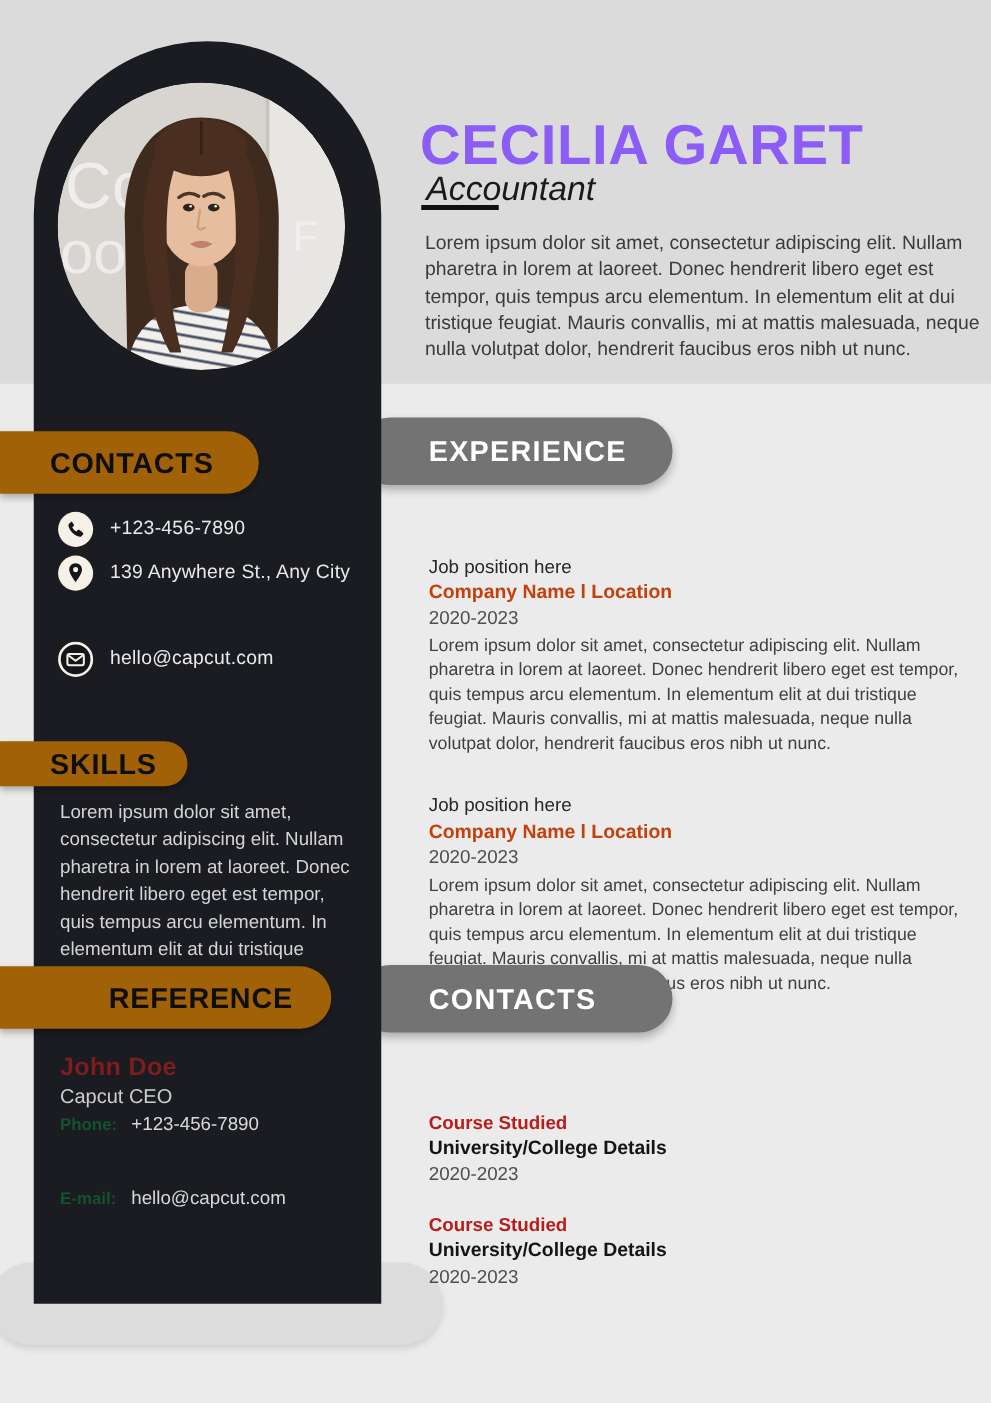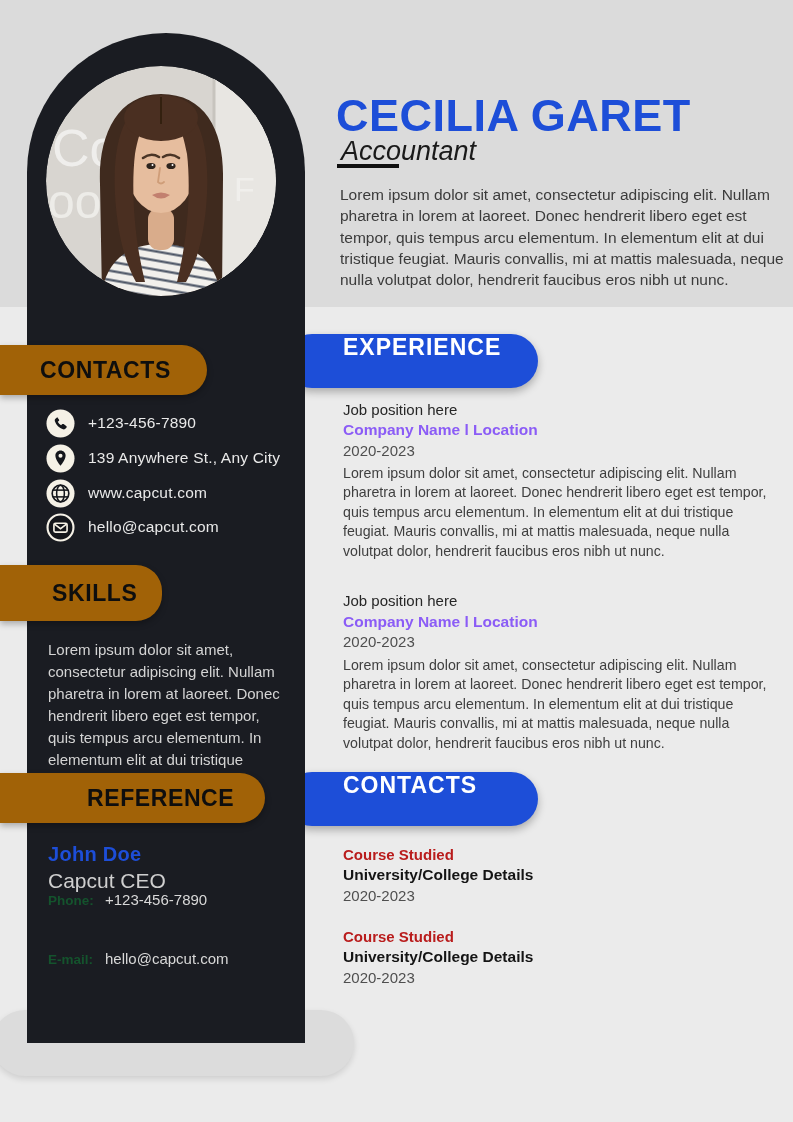--- a/index.html
+++ b/index.html
@@ -15,57 +15,57 @@
   
   .sidebar{left:27px;top:33px;width:278px;height:1010px;background:#1a1c22;
            border-radius:139px 139px 0 0;z-index:3;}
   .avatar-wrap{left:46px;top:66px;width:230px;height:230px;border-radius:50%;overflow:hidden;z-index:4;}
 
   
   .pill-light{background:#a16207;border-radius:0 26px 26px 0;z-index:5;
               display:flex;align-items:center;box-shadow:0 3px 6px rgba(0,0,0,.28);}
   .pill-light span{margin-left:40px;font-size:23px;font-weight:bold;letter-spacing:.6px;color:#0e0e0e;}
   .pill-contacts{left:0;top:345px;width:207px;height:50px;}
-  .pill-skills{left:0;top:565px;width:150px;height:56px;padding-left:12px;}
+  .pill-skills{left:0;top:593px;width:150px;height:36px;}
   .pill-reference{left:0;top:773px;width:218px;height:50px;padding-left:47px;}
 
   
   .contact-row{left:46px;width:250px;height:30px;display:flex;align-items:center;z-index:5;}
   .contact-row .txt{margin-left:13px;font-size:15.5px;color:#e9e9e9;letter-spacing:.2px;}
   .icon-circle{width:29px;height:29px;flex:0 0 29px;}
 
   .skills-text{left:48px;top:639px;width:240px;font-size:15px;line-height:22px;color:#d4d4d4;z-index:5;}
 
-  .ref-name{left:48px;top:843px;font-size:20px;font-weight:bold;color:#1d4ed8;z-index:5;letter-spacing:.3px;}
-  .ref-role{left:48px;top:869px;font-size:21px;color:#cfcfcf;z-index:5;}
+  .ref-name{left:48px;top:843px;font-size:20px;font-weight:bold;color:#7f1d1d;z-index:5;letter-spacing:.3px;}
+  .ref-role{left:48px;top:869px;font-size:16px;color:#cfcfcf;z-index:5;}
   .ref-row{left:48px;height:18px;display:flex;align-items:baseline;z-index:5;}
   .ref-row .lbl{font-size:13.5px;font-weight:bold;color:#14532d;width:57px;}
   .ref-row .val{font-size:15px;color:#d8d8d8;}
   .ref-row-phone{top:891px;}
   .ref-row-email{top:950px;}
 
   
-  .name{left:336px;top:90px;font-size:45px;font-weight:bold;letter-spacing:.5px;color:#1d4ed8;z-index:2;}
+  .name{left:336px;top:90px;font-size:45px;font-weight:bold;letter-spacing:.5px;color:#8b5cf6;z-index:2;}
   .job-title{left:341px;top:136px;font-size:27px;font-style:italic;color:#1a1a1a;z-index:2;}
   .title-underline{left:337px;top:164px;width:62px;height:4px;background:#101010;z-index:2;}
   .summary{left:340px;top:184px;width:448px;font-size:15.5px;line-height:21.3px;color:#3b3b3b;z-index:2;}
 
   
-  .pill-dark{background:#1d4ed8;border-radius:27px;z-index:2;display:flex;
+  .pill-dark{background:#737373;border-radius:27px;z-index:2;display:flex;align-items:center;
              box-shadow:0 4px 8px rgba(0,0,0,.28);}
   .pill-dark span{margin-left:58px;font-size:23px;font-weight:bold;letter-spacing:1px;color:#ffffff;}
   .pill-experience{left:285px;top:334px;width:253px;height:54px;}
   .pill-education{left:285px;top:772px;width:253px;height:54px;}
 
   
   .job-pos{font-size:15px;color:#272727;}
-  .job-company{font-size:15.5px;font-weight:bold;color:#8b5cf6;}
+  .job-company{font-size:15.5px;font-weight:bold;color:#c2410c;}
   .job-dates{font-size:15px;color:#4f4f4f;}
   .job-desc{width:437px;font-size:14.2px;line-height:19.4px;color:#3f3f3f;}
-  .xe{left:343px;z-index:2;}
+  .xe{left:343px;z-index:2;margin-top:44px;}
 
   
   .edu-course{font-size:15px;font-weight:bold;color:#b91c1c;}
   .edu-school{font-size:15.5px;font-weight:bold;color:#141414;}
   .edu-dates{font-size:15px;color:#4f4f4f;}
 </style>
 </head>
 <body>
 
 <div class="page">
@@ -166,30 +166,20 @@
   </div>
 
   <div class="abs contact-row" style="top:443px;">
     <svg class="icon-circle" viewBox="0 0 30 30">
       <circle cx="15" cy="15" r="14.5" fill="#f5f1e6"></circle>
       <path d="M15 6.8c-2.9 0-5.3 2.3-5.3 5.3 0 4 5.3 10.4 5.3 10.4s5.3-6.4 5.3-10.4c0-3-2.4-5.3-5.3-5.3zm0 7.4a2.1 2.1 0 1 1 0-4.2 2.1 2.1 0 0 1 0 4.2z" fill="#14161b"></path>
     </svg>
     <span class="txt">139 Anywhere St., Any City</span>
   </div>
 
-  <div class="abs contact-row" style="top:478px;">
-    <svg class="icon-circle" viewBox="0 0 30 30">
-      <circle cx="15" cy="15" r="14.5" fill="#f5f1e6"></circle>
-      <circle cx="15" cy="15" r="8.6" fill="none" stroke="#14161b" stroke-width="1.7"></circle>
-      <ellipse cx="15" cy="15" rx="4" ry="8.6" fill="none" stroke="#14161b" stroke-width="1.6"></ellipse>
-      <line x1="7.2" y1="11.5" x2="22.8" y2="11.5" stroke="#14161b" stroke-width="1.6"></line>
-      <line x1="7.2" y1="18.5" x2="22.8" y2="18.5" stroke="#14161b" stroke-width="1.6"></line>
-    </svg>
-    <span class="txt">www.capcut.com</span>
-  </div>
 
   <div class="abs contact-row" style="top:512px;">
     <svg class="icon-circle" viewBox="0 0 30 30">
       <circle cx="15" cy="15" r="13.4" fill="#14161b" stroke="#f5f1e6" stroke-width="2.2"></circle>
       <rect x="8.2" y="10.6" width="13.6" height="9.2" rx="1.6" fill="#14161b" stroke="#f5f1e6" stroke-width="1.7"></rect>
       <path d="M8.8 11.6 L15 16.2 L21.2 11.6" fill="none" stroke="#f5f1e6" stroke-width="1.7"></path>
     </svg>
     <span class="txt">hello@capcut.com</span>
   </div>
 

